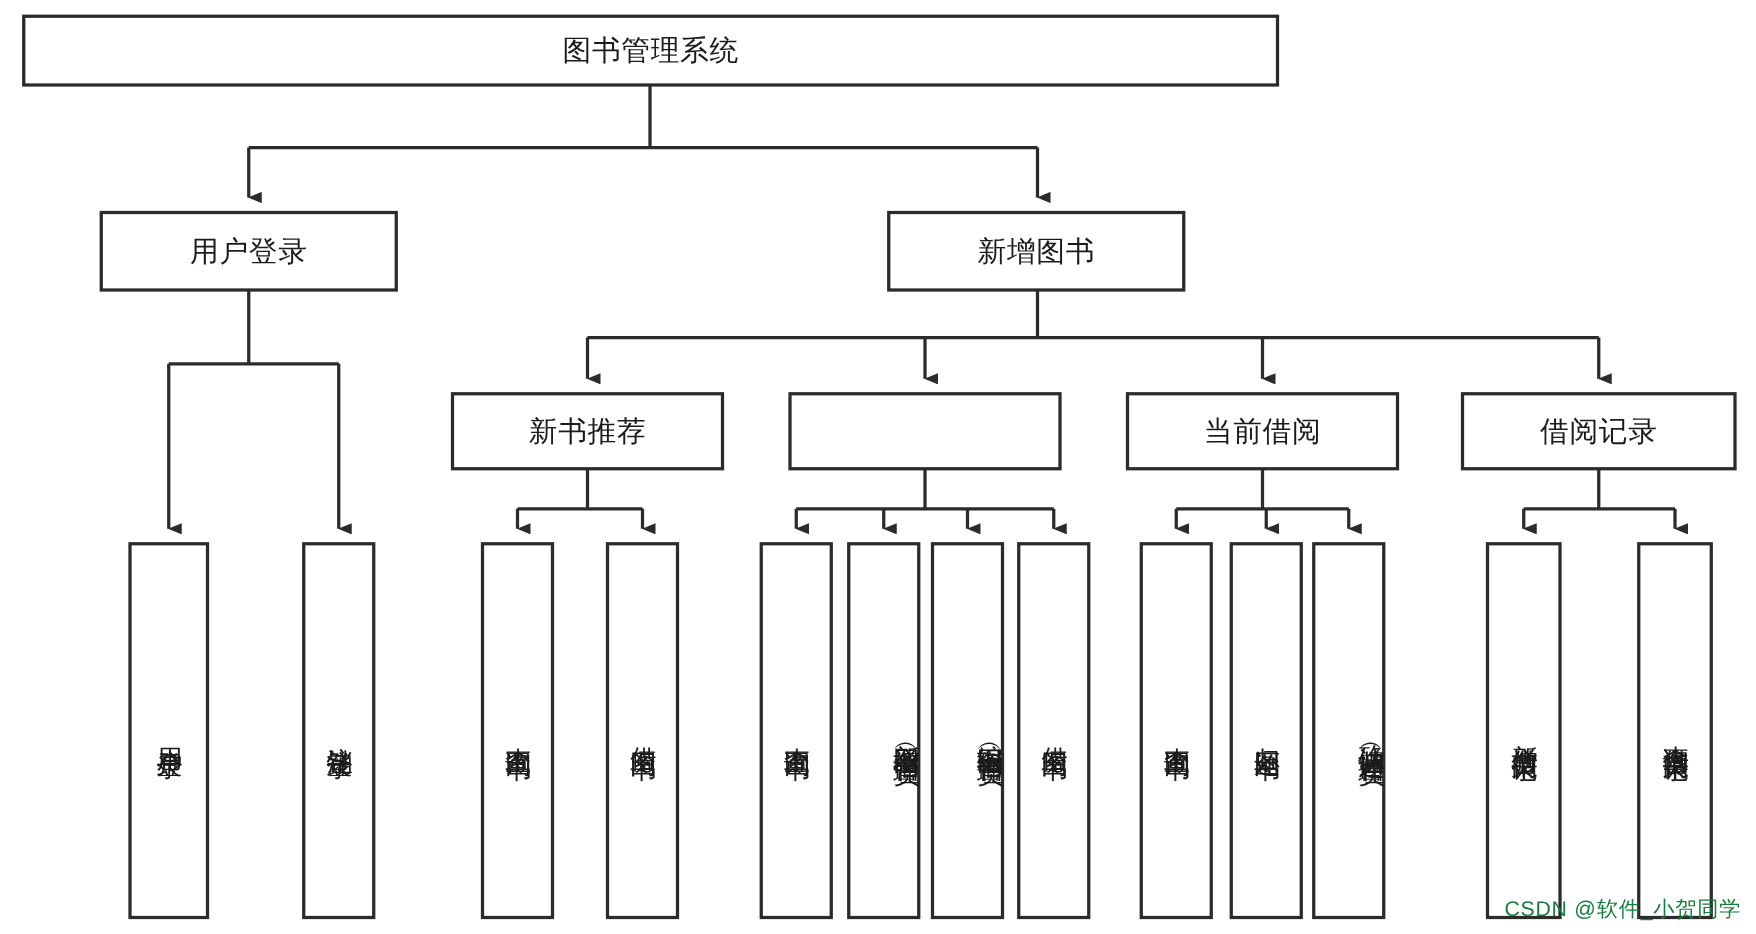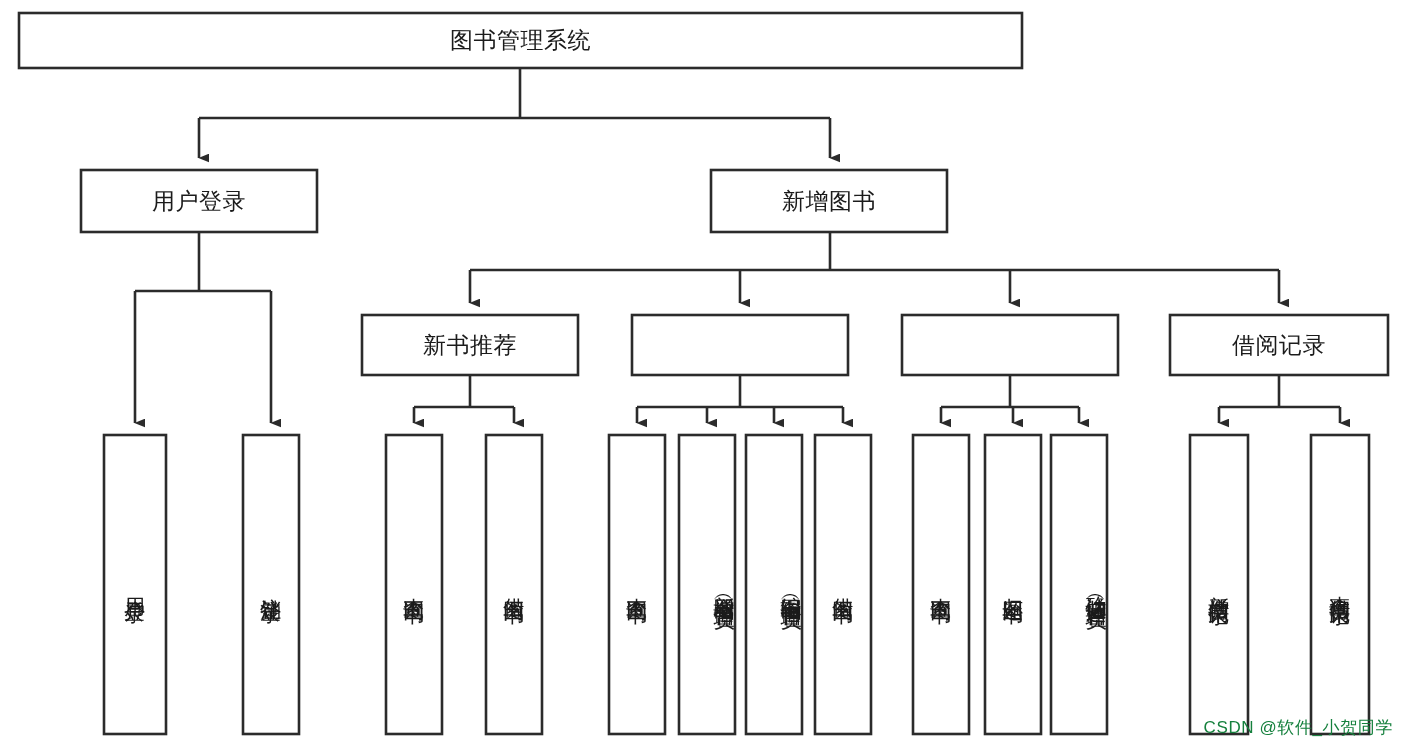--- a/index.html
+++ b/index.html
@@ -167,20 +167,21 @@
       <path class="edge-line" d="M1340,407 L1340,423" marker-end="url(#arrowhead)"></path>
     </g>
   </svg>
 
   <div class="node-label-h" style="left:19px; top:13px; width:1003px; height:55px;">图书管理系统</div>
 
   <div class="node-label-h" style="left:81px; top:170px; width:236px; height:62px;">用户登录</div>
   <div class="node-label-h" style="left:711px; top:170px; width:236px; height:62px;">新增图书</div>
 
   <div class="node-label-h" style="left:362px; top:315px; width:216px; height:60px;">新书推荐</div>
+  <div class="node-label-h" style="left:902px; top:315px; width:216px; height:60px;">当前借阅</div>
   <div class="node-label-h" style="left:1170px; top:315px; width:218px; height:61px;">借阅记录</div>
 
   <div class="node-label-v" style="left:104px; top:435px; width:62px; height:299px;">用户登录</div>
   <div class="node-label-v" style="left:243px; top:435px; width:56px; height:299px;">注销登录</div>
   <div class="node-label-v" style="left:386px; top:435px; width:56px; height:299px;">查询图书</div>
   <div class="node-label-v" style="left:486px; top:435px; width:56px; height:299px;">借阅图书</div>
   <div class="node-label-v" style="left:609px; top:435px; width:56px; height:299px;">查询图书</div>
   <div class="node-label-v" style="left:679px; top:435px; width:56px; height:299px; align-items:flex-start; padding-top:6px; box-sizing:border-box;">新增图书（管理员）</div>
   <div class="node-label-v" style="left:746px; top:435px; width:56px; height:299px; align-items:flex-start; padding-top:6px; box-sizing:border-box;">编辑图书（管理员）</div>
   <div class="node-label-v" style="left:815px; top:435px; width:56px; height:299px;">借阅图书</div>

